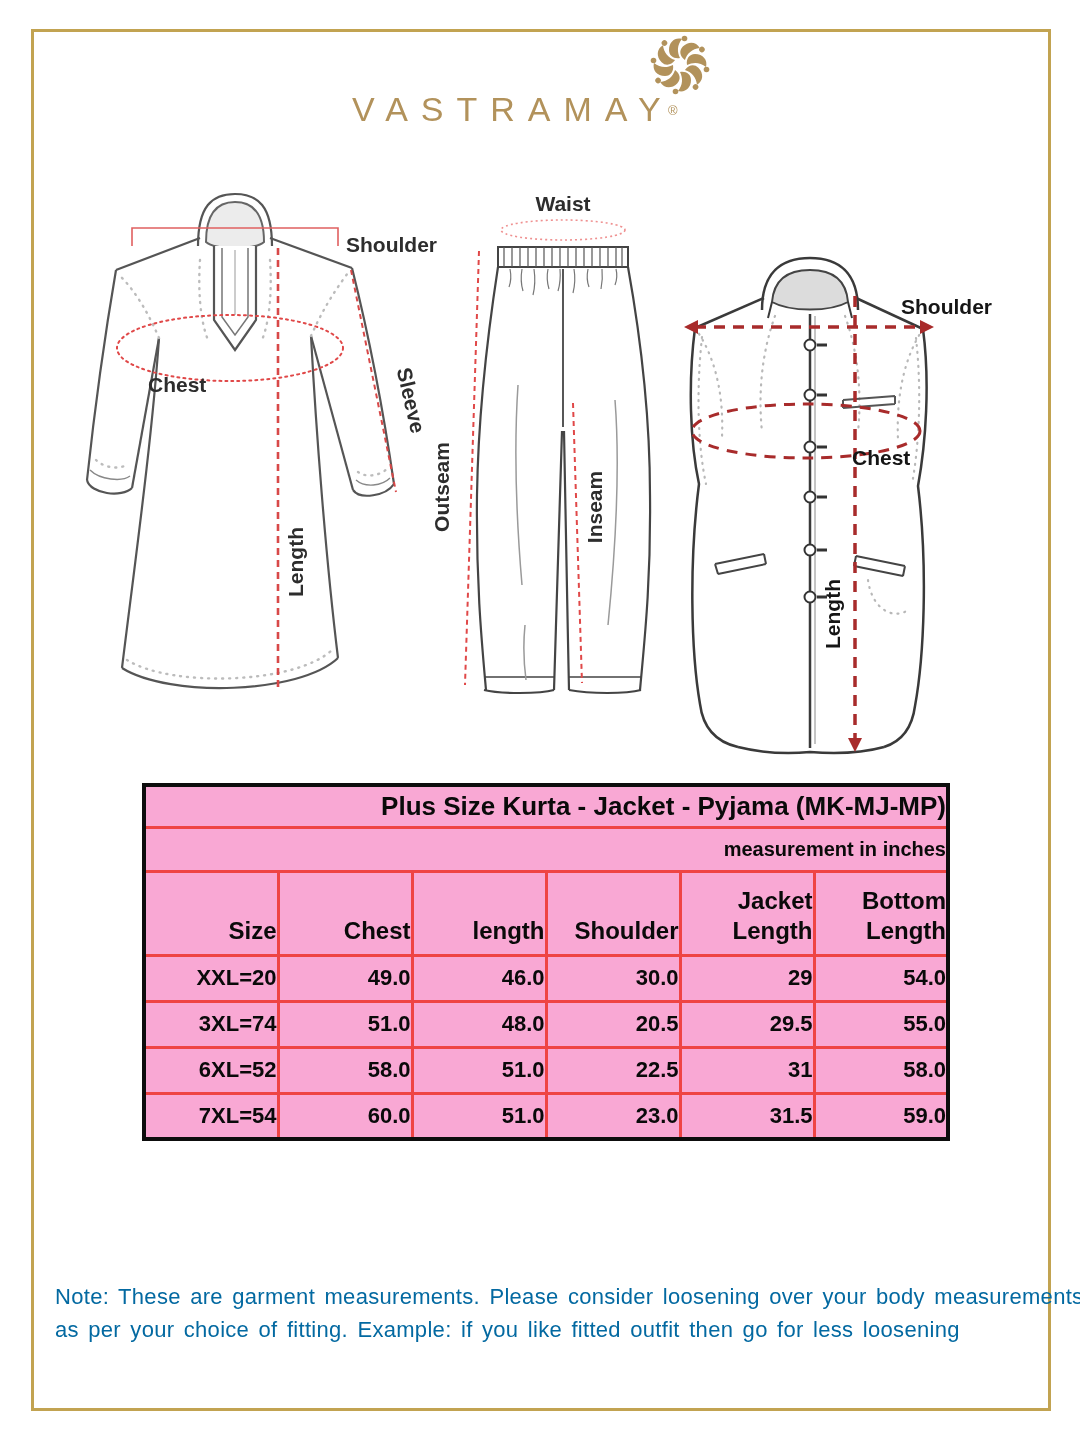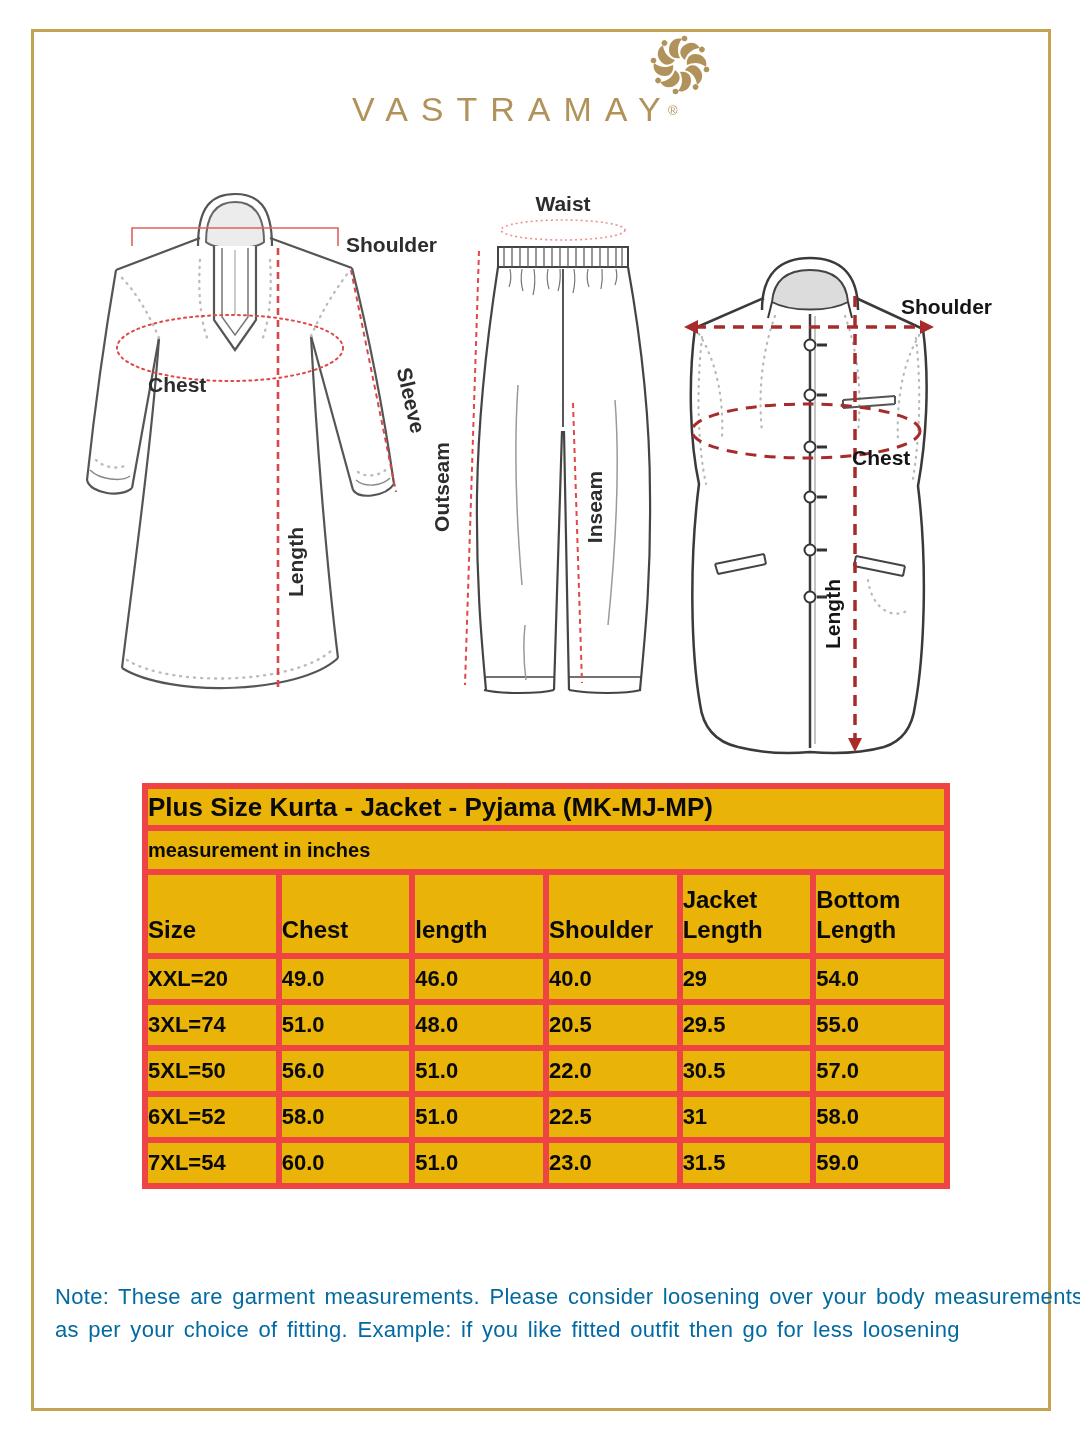--- a/index.html
+++ b/index.html
@@ -31,21 +31,21 @@
   }
   .diag text.bolder { font-weight:700; fill:#151515; }
   
   .size-table-wrap { position:absolute; left:142px; top:783px; width:808px; }
   table.size-table {
     width:100%; border-collapse:collapse; table-layout:fixed;
     border:4px solid #0d0d0d;
     font-family:"Liberation Sans", sans-serif; color:#0a0a0a;
   }
   table.size-table th, table.size-table td {
-    border:6px solid #ef4444; text-align:left; background:#eab308;
+    border:3px solid #ef4444; text-align:right; background:#f9a8d4;
   }
   .t-title {
     font-size:26px; font-weight:700; height:42px;
     border-bottom-width:3px !important;
   }
   .t-subtitle {
     font-size:20px; font-weight:700; height:44px;
     border-bottom-width:3px !important;
   }
   th.col-head {
@@ -236,41 +236,33 @@
           <th class="col-head">Shoulder</th>
           <th class="col-head">Jacket Length</th>
           <th class="col-head">Bottom Length</th>
         </tr>
       </thead>
       <tbody>
           <tr>
             <td>XXL=20</td>
             <td>49.0</td>
             <td>46.0</td>
-            <td>40.0</td>
+            <td>30.0</td>
             <td>29</td>
             <td>54.0</td>
           </tr>
           <tr>
             <td>3XL=74</td>
             <td>51.0</td>
             <td>48.0</td>
             <td>20.5</td>
             <td>29.5</td>
             <td>55.0</td>
           </tr>
           <tr>
-            <td>5XL=50</td>
-            <td>56.0</td>
-            <td>51.0</td>
-            <td>22.0</td>
-            <td>30.5</td>
-            <td>57.0</td>
-          </tr>
-          <tr>
             <td>6XL=52</td>
             <td>58.0</td>
             <td>51.0</td>
             <td>22.5</td>
             <td>31</td>
             <td>58.0</td>
           </tr>
           <tr>
             <td>7XL=54</td>
             <td>60.0</td>

